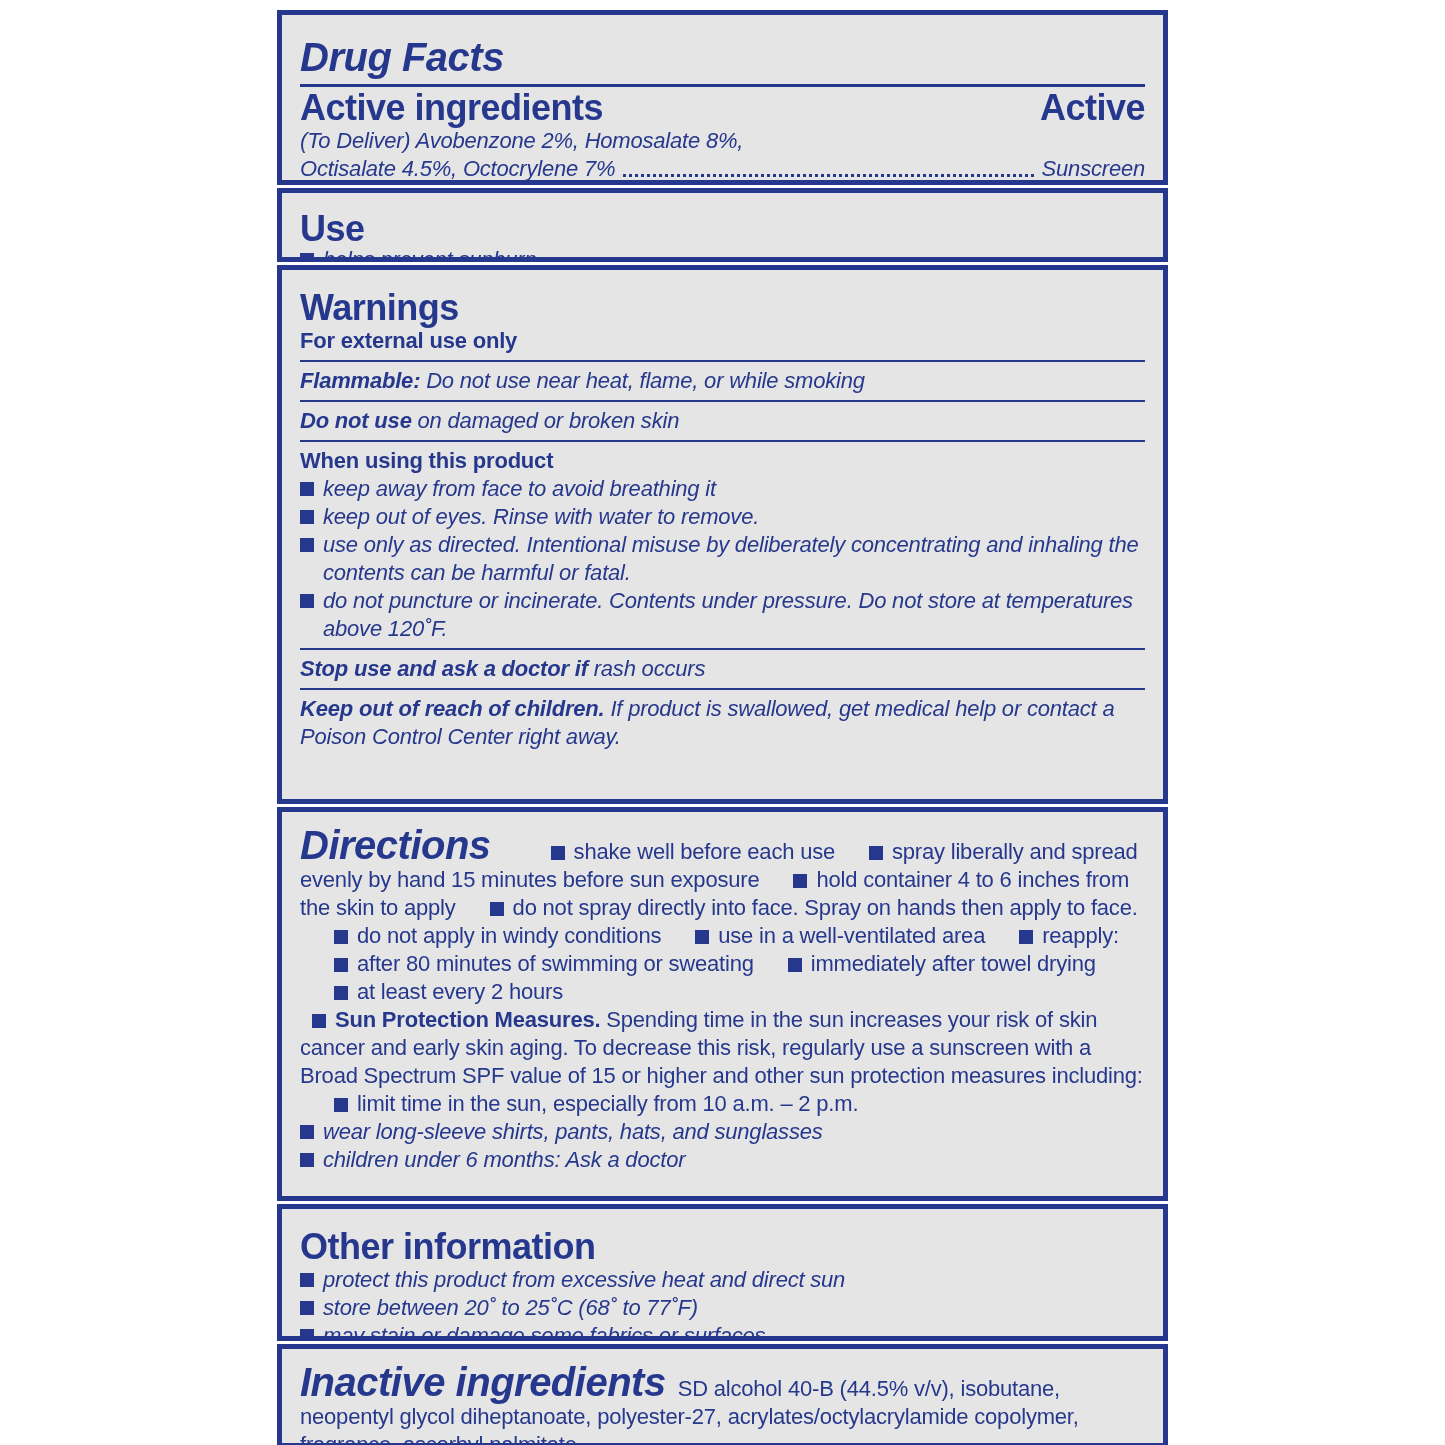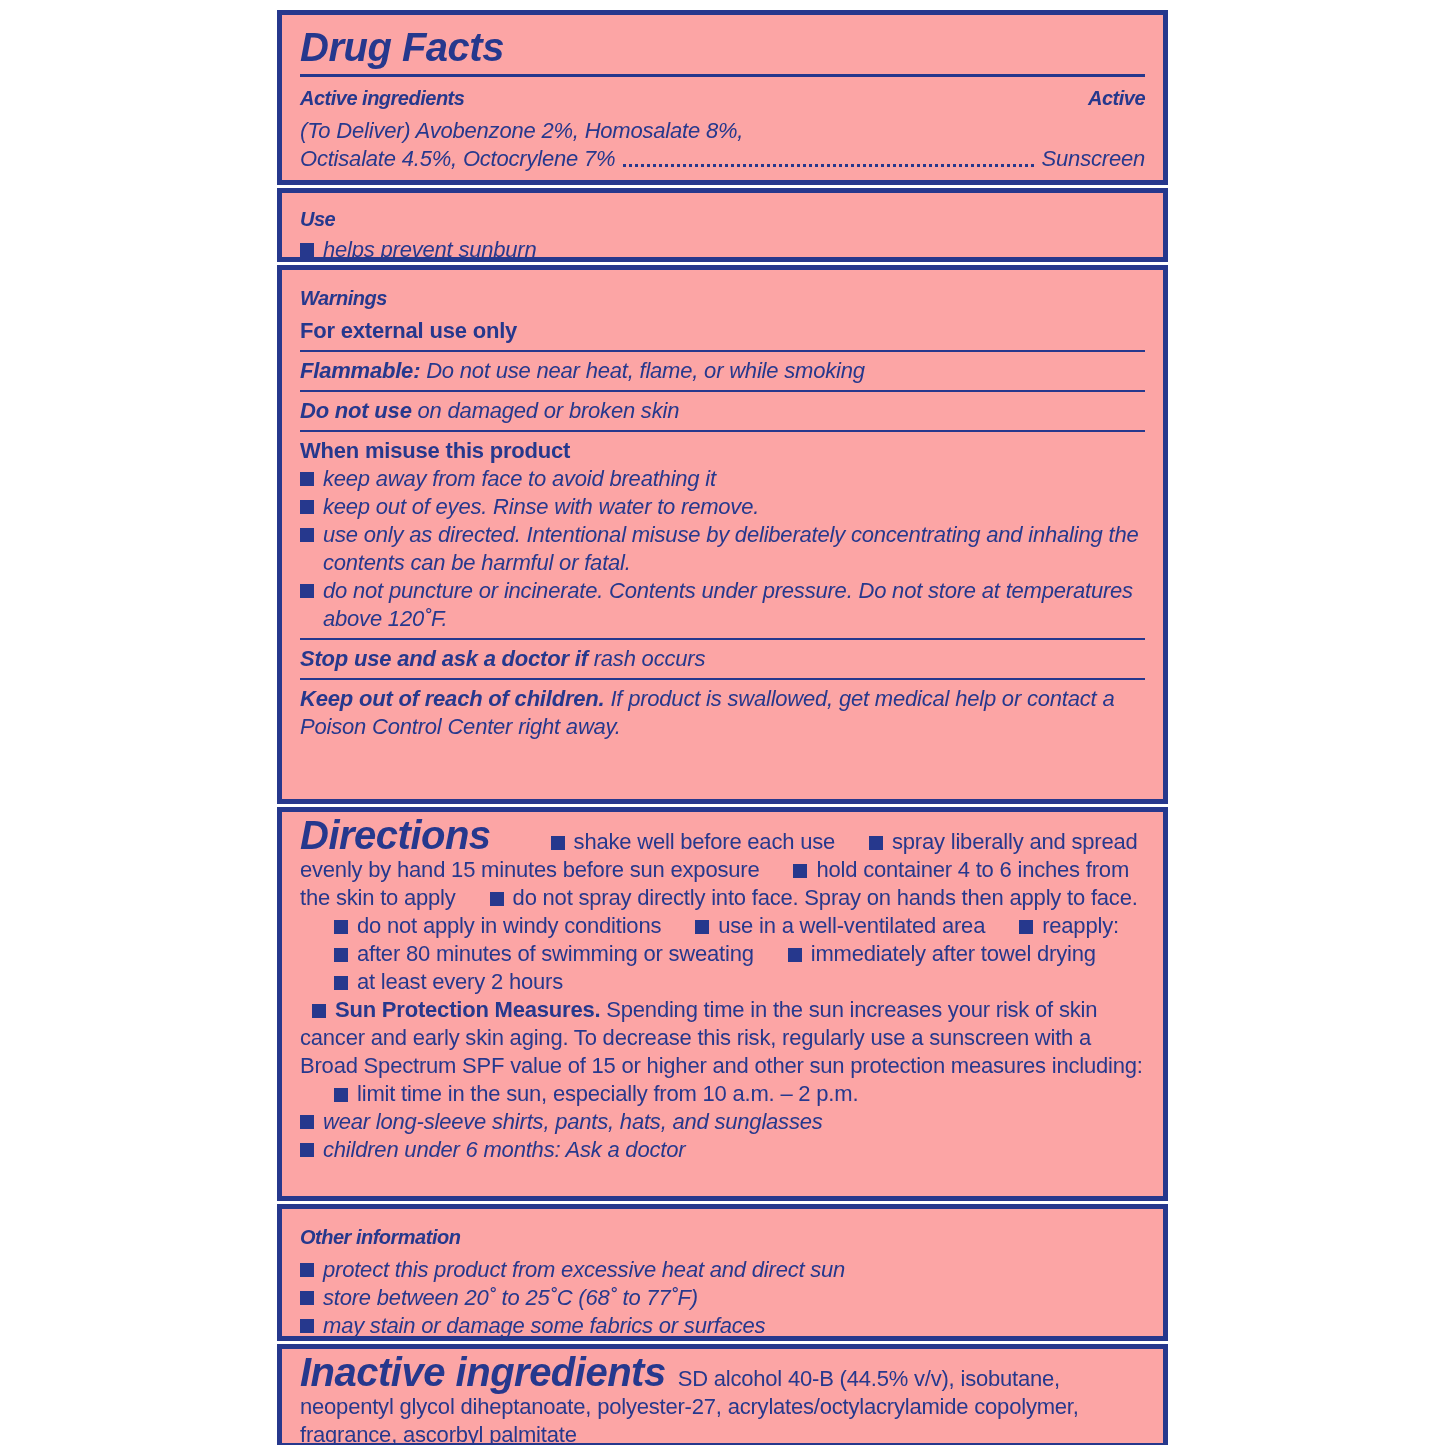--- a/index.html
+++ b/index.html
@@ -6,39 +6,39 @@
   html,body { margin:0; padding:0; }
   body {
     width:1445px; height:1445px; background:#ffffff; position:relative;
     font-family:"Liberation Sans", sans-serif; color:var(--ink);
   }
   .label {
     position:absolute; left:277px; top:10px; width:891px;
     display:flex; flex-direction:column; gap:3px;
   }
   .box {
-    box-sizing:border-box; border:5px solid var(--ink); background:#fca5a5;
-    padding:9px 18px 6px 18px; overflow:hidden; flex:0 0 auto;
+    box-sizing:border-box; border:5px solid var(--ink); background:#e5e5e5;
+    padding:19px 18px 6px 18px; overflow:hidden; flex:0 0 auto;
   }
   #box-head      { height:175px; }
   #box-use       { height:74px;  }
   #box-warnings  { height:539px; }
   #box-directions{ height:394px; }
   #box-other     { height:137px; }
   #box-inactive  { height:104px; }
   #box-questions { height:45px;  padding-top:2px; }
 
   .t-body { font-size:22px; line-height:28px; letter-spacing:-0.2px;font-style:italic; }
   .bold { font-weight:bold; }
   h1 {
     margin:0; font-style:italic; font-weight:bold; font-size:40px;
     line-height:46px; letter-spacing:-0.5px;
   }
   .h2 {
-    font-style:italic; font-weight:bold; font-size:20px; line-height:38px;
+    font-weight:bold; font-size:36px; line-height:38px;
     letter-spacing:-0.5px; display:block;
   }
   .h2in {
     font-style:italic; font-weight:bold; font-size:40px; line-height:28px;
     letter-spacing:-0.5px; margin-right:26px;
   }
   .subhead { font-weight:bold; font-size:22px; line-height:28px; letter-spacing:-0.2px; }
   .rule { border:0; border-top:2px solid var(--ink); margin:5px 0; }
   .thinrule-under-title { border:0; border-top:3px solid var(--ink); margin:4px 0 2px 0; }
 
@@ -92,21 +92,21 @@
   </section>
 
   <section class="box" id="box-warnings">
     <span class="h2">Warnings</span>
     <div class="subhead">For external use only</div>
     <hr class="rule">
     <div class="t-body"><span class="bold">Flammable:</span><span> Do not use near heat, flame, or while smoking</span></div>
     <hr class="rule">
     <div class="t-body"><span class="bold">Do not use</span><span> on damaged or broken skin</span></div>
     <hr class="rule">
-    <div class="subhead">When misuse this product</div>
+    <div class="subhead">When using this product</div>
     <div id="when-list" class="t-body">
         <div class="b">
           <span class="sq"></span>
           <span class="t">keep away from face to avoid breathing it</span>
         </div>
         <div class="b">
           <span class="sq"></span>
           <span class="t">keep out of eyes. Rinse with water to remove.</span>
         </div>
         <div class="b">

